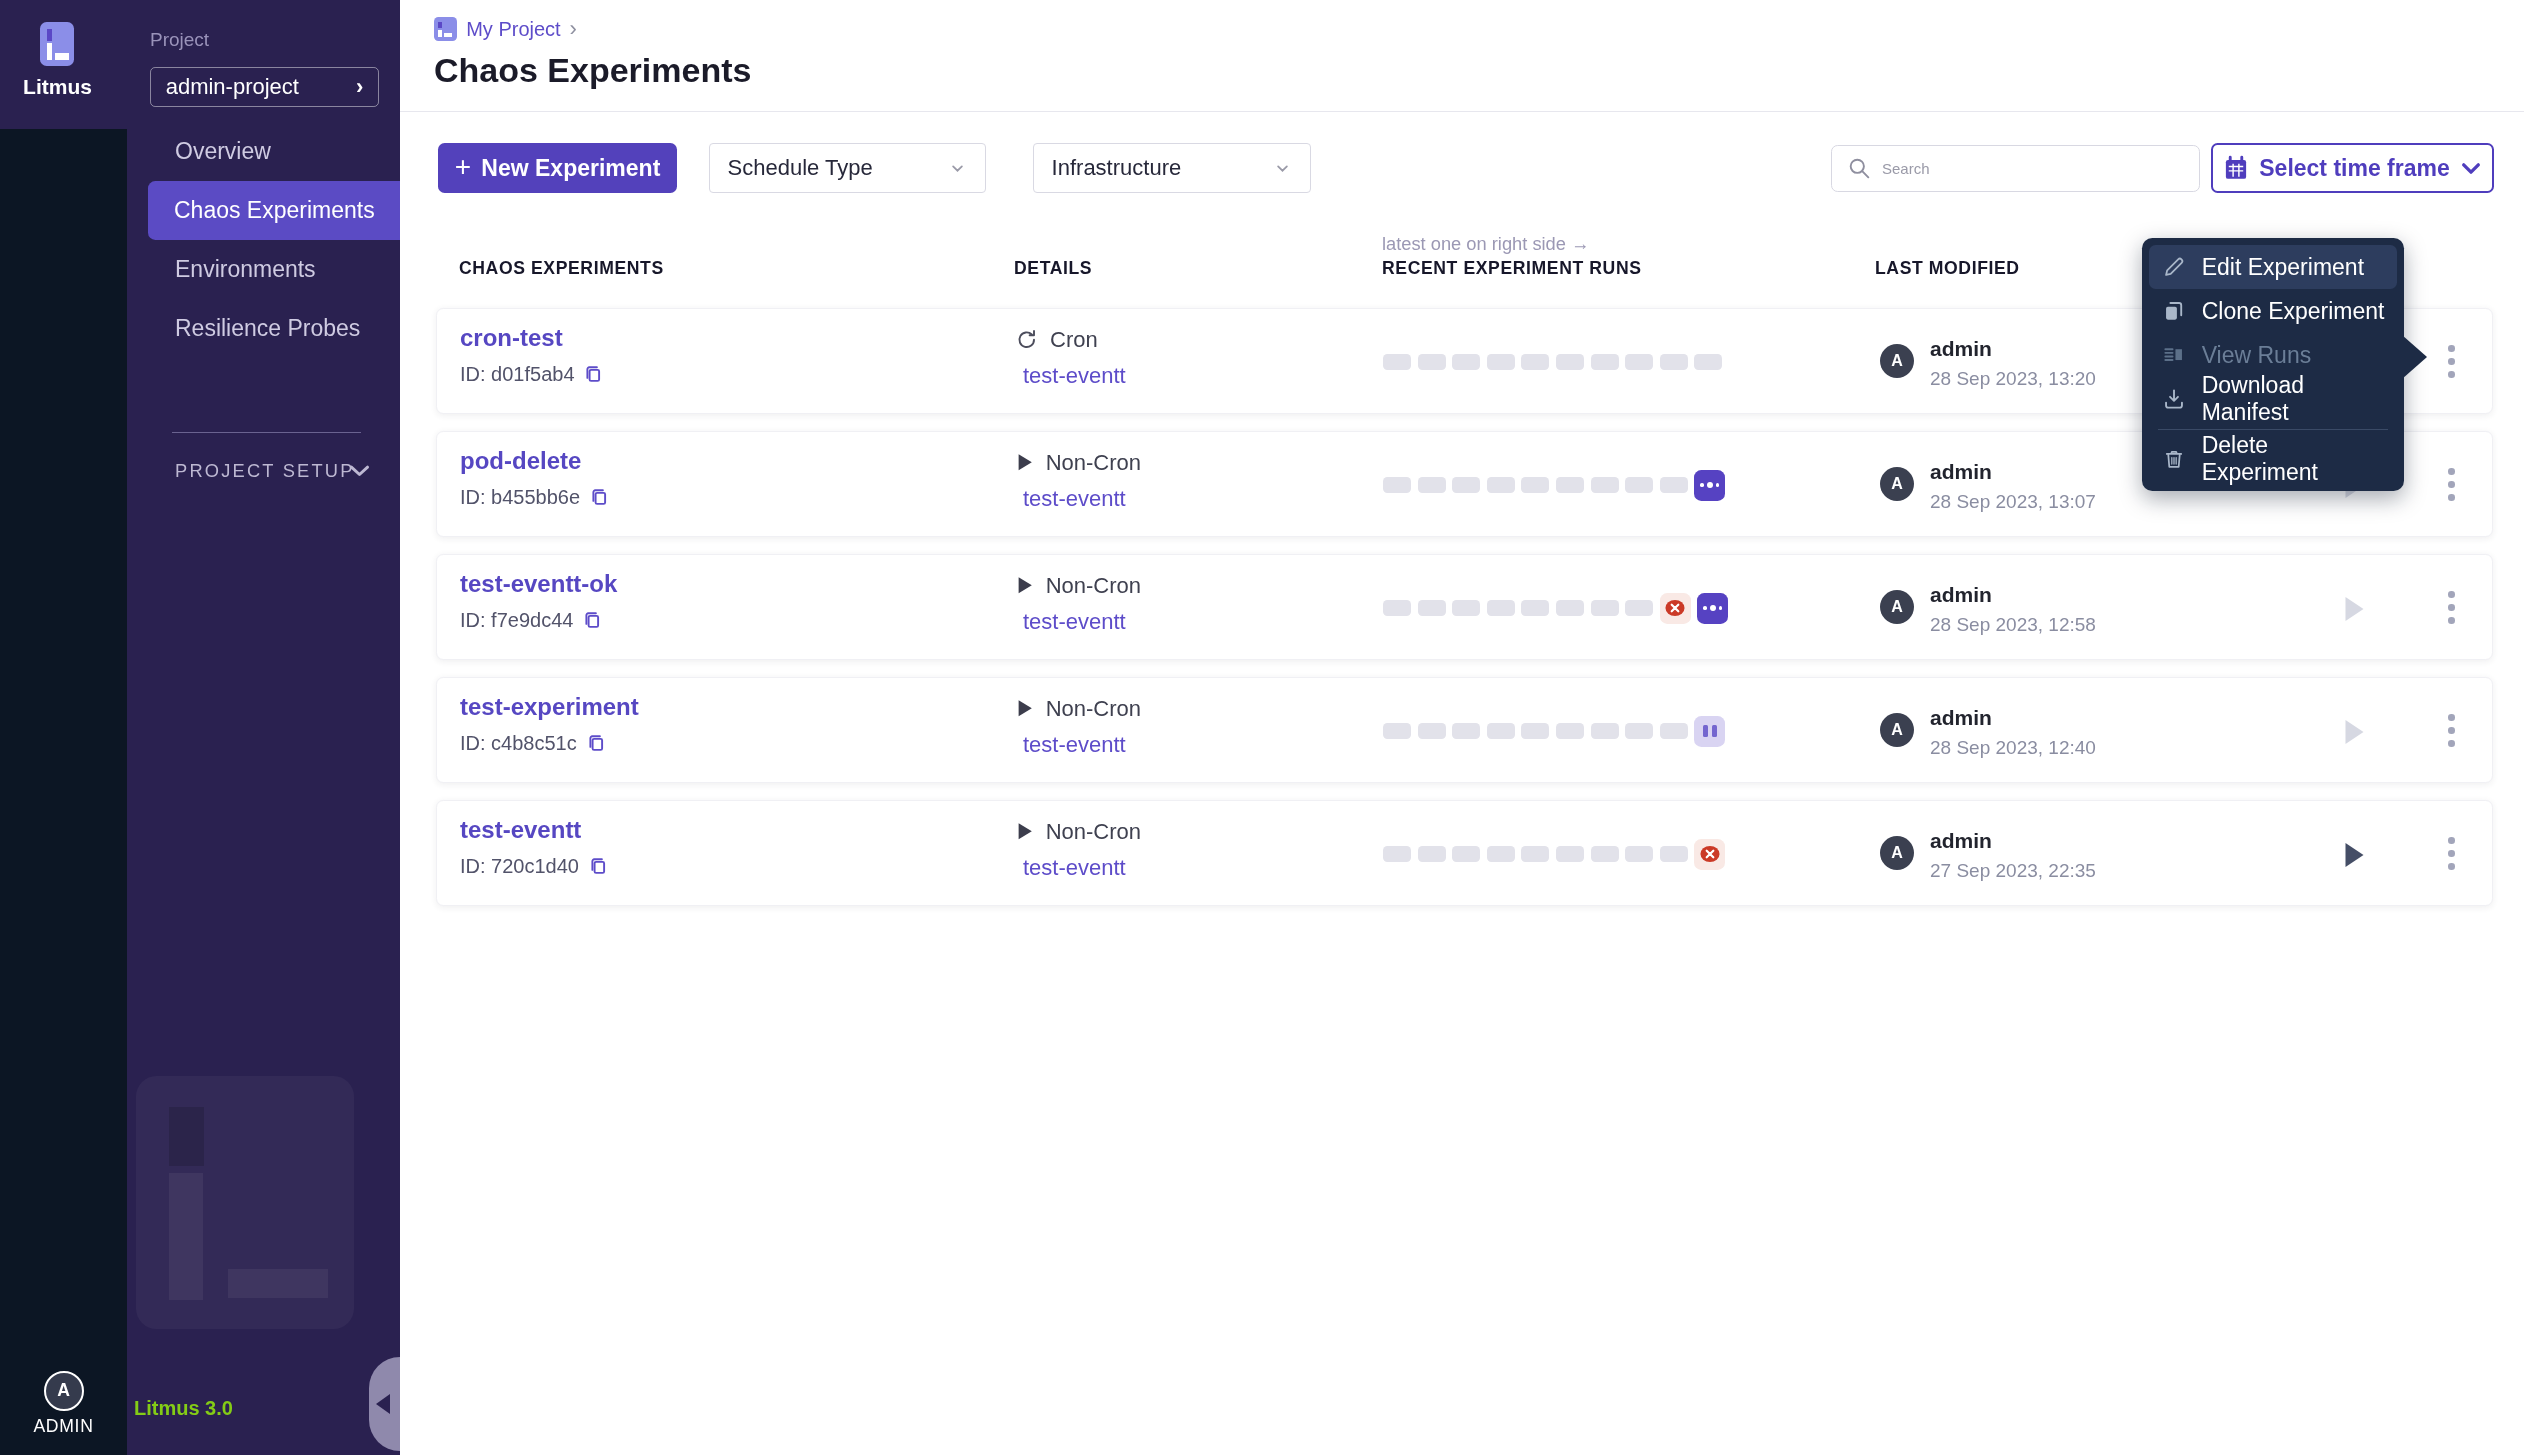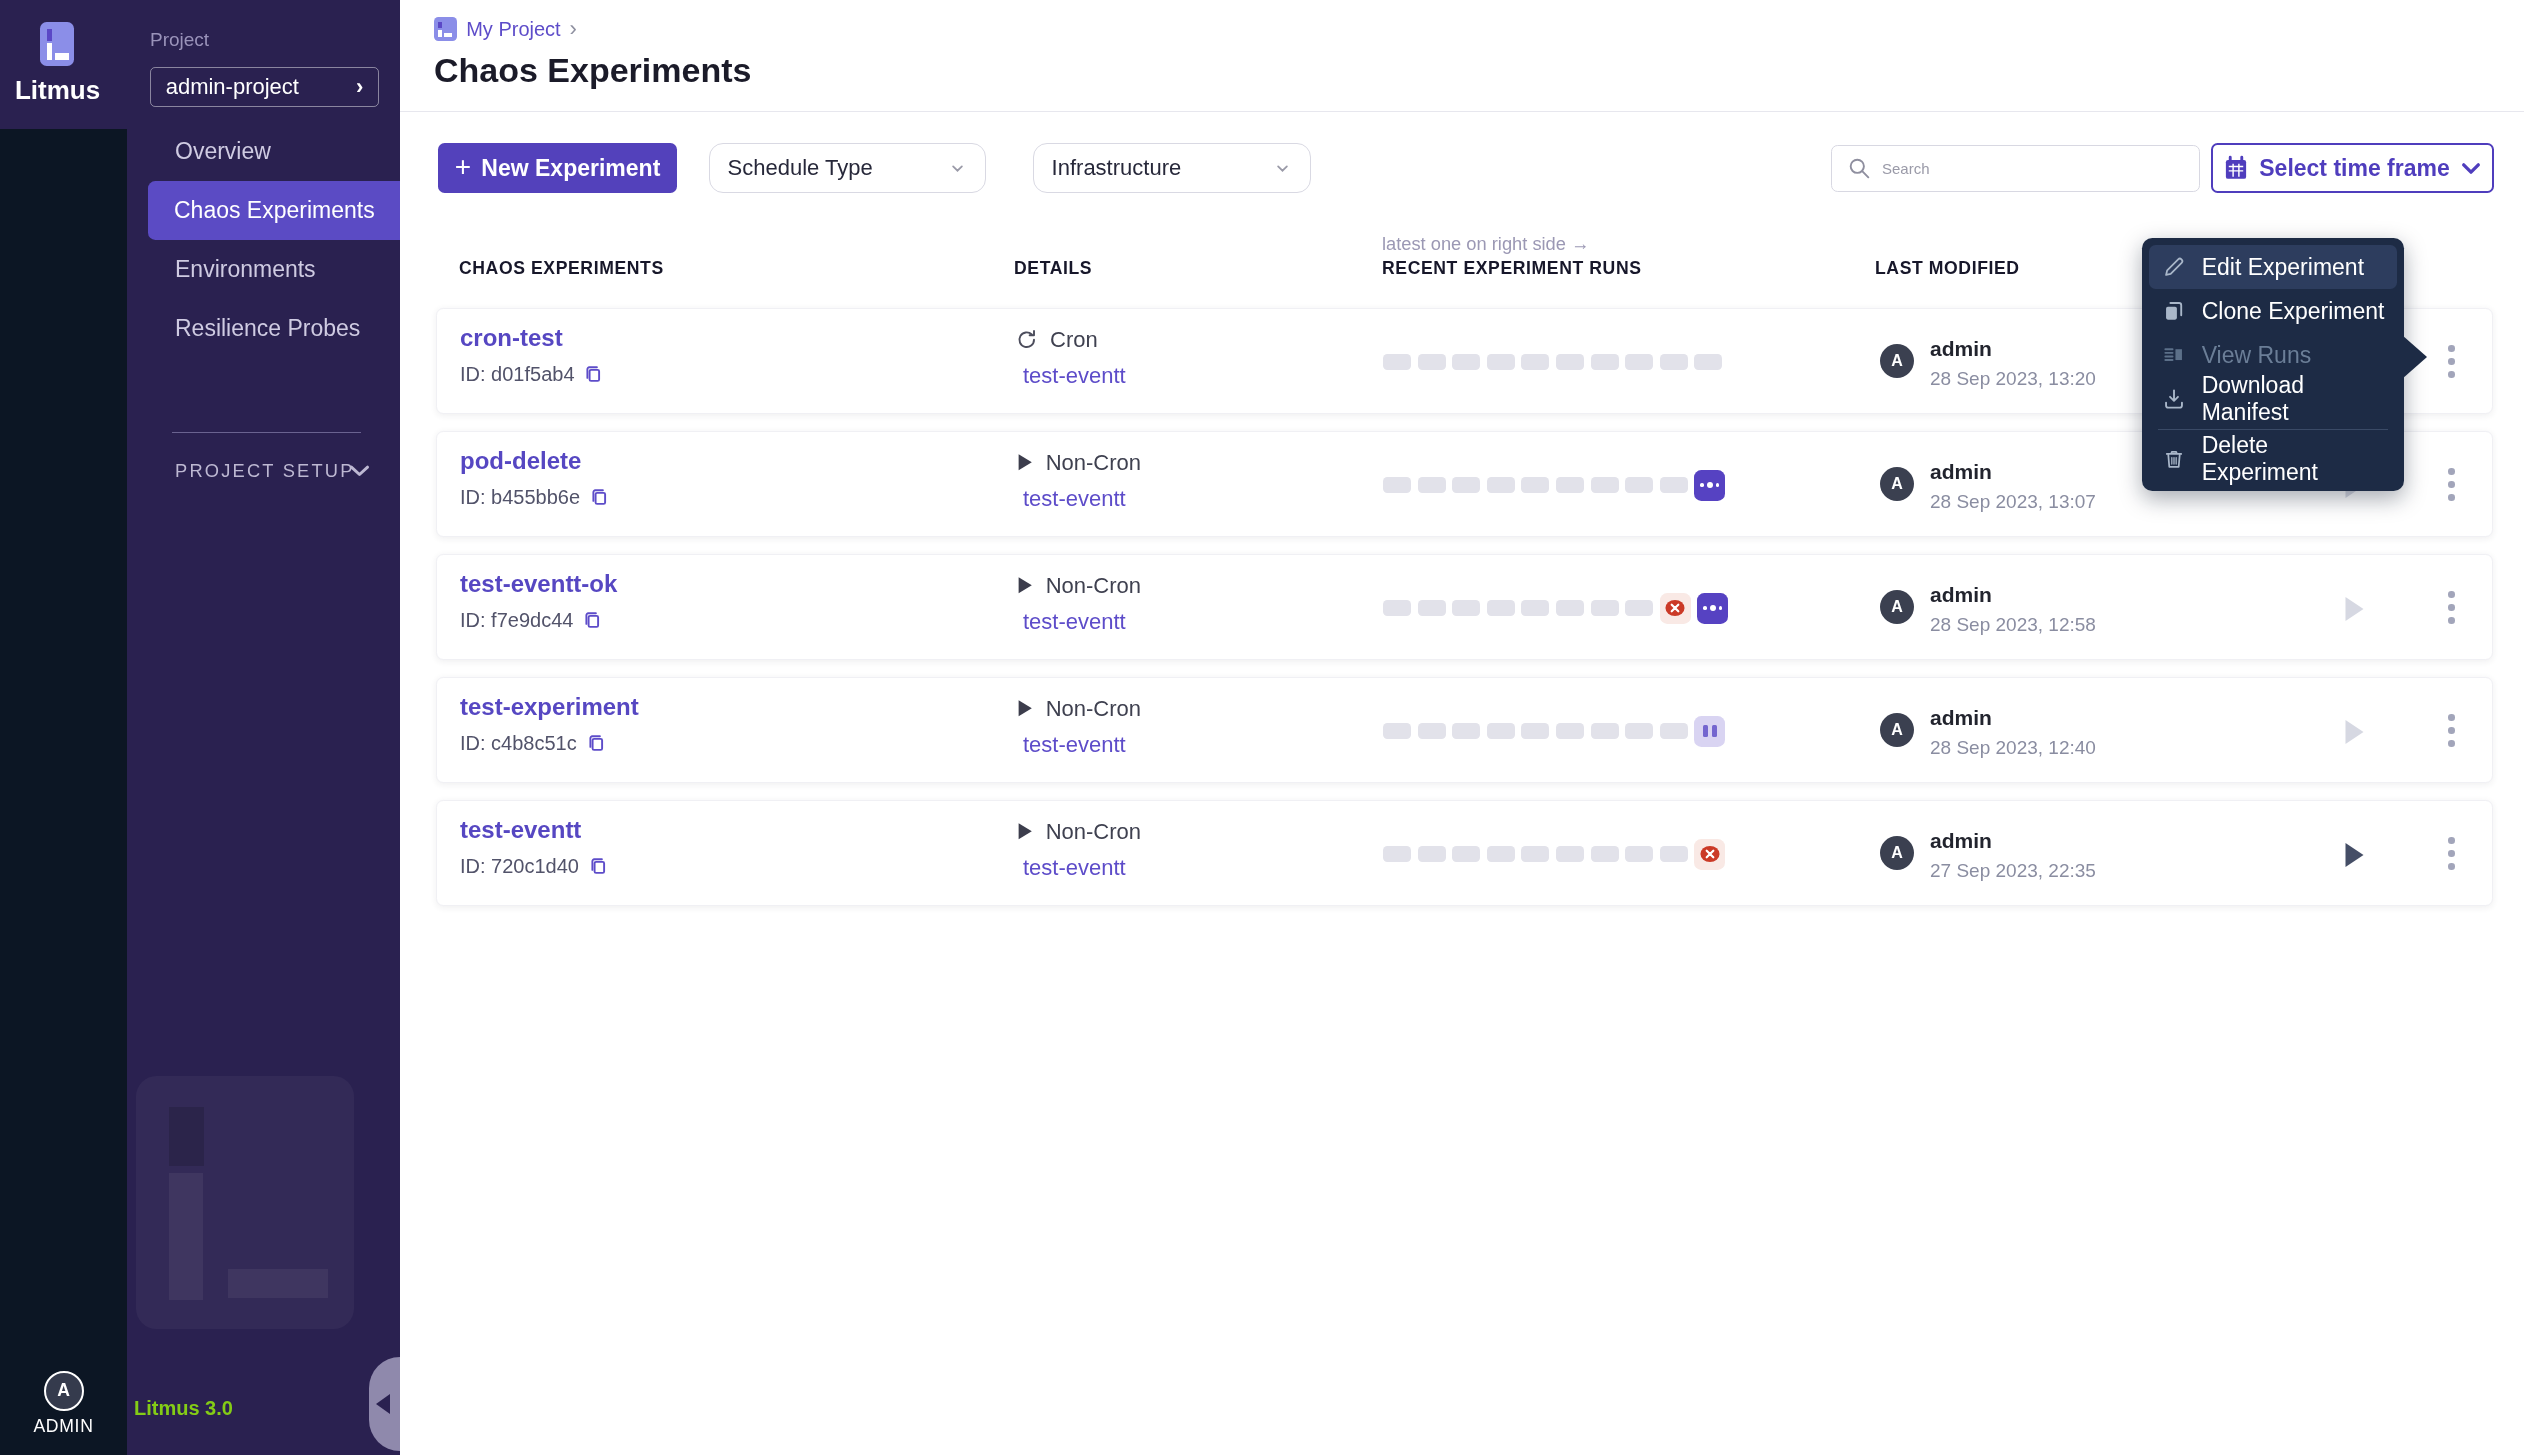--- a/index.html
+++ b/index.html
@@ -6,21 +6,21 @@
   html,body { width:2525px; height:1455px; overflow:hidden; background:#fff;
     font-family:"Liberation Sans", sans-serif; }
 
   
   .rail { position:absolute; left:0; top:0; width:127px; height:1455px; background:#0c1624; z-index:5; }
   .rail-top { position:absolute; left:0; top:0; width:127px; height:129px; background:#2a2150; }
   .logo-box { position:absolute; left:40px; top:22px; width:34px; height:44px; background:#8b8ee8; border-radius:6.6px; }
   .logo-box .tick { position:absolute; left:6.6px; top:6.6px; width:5.9px; height:12.5px; background:#5b48c6; }
   .logo-box .stem { position:absolute; left:6.6px; top:21px; width:5.9px; height:17px; background:#fff; }
   .logo-box .foot { position:absolute; left:14.7px; top:31px; width:14px; height:6.6px; background:#fff; }
-  .brand-name { position:absolute; left:0; top:75px; width:115px; text-align:center; color:#fff; font-size:26px; font-weight:700; }
+  .brand-name { position:absolute; left:0; top:75px; width:115px; text-align:center; color:#fff; font-size:21px; font-weight:700; }
   .rail-user { position:absolute; left:0; bottom:17.6px; width:127px; text-align:center; }
   .rail-avatar { width:40px; height:40px; border-radius:50%; background:#353b4d; border:2.9px solid #fff; color:#fff;
     font-size:17.6px; font-weight:700; display:inline-flex; align-items:center; justify-content:center; }
   .rail-role { margin-top:5.9px; color:#fff; font-size:17.6px; letter-spacing:0.7px; }
 
   
   .sidebar { position:absolute; left:127px; top:0; width:273px; height:1455px; background:#2a2150; z-index:4; }
   .proj-label { position:absolute; left:23px; top:29px; font-size:19px; color:#9a93ba; }
   .proj-select { position:absolute; left:23px; top:57px; width:229px; height:40px; border:0.7px solid rgba(255,255,255,.45);
     border-radius:5.1px; display:flex; align-items:center; padding:0 14.7px; color:#fff; font-size:22px;margin-top:10px; }
@@ -52,21 +52,21 @@
   .mini-logo .c { left:9.5px; top:16px; width:8px; height:3.7px; }
   .crumb-link { color:#5d4cc9; font-size:20px; }
   .crumb-sep { color:#8e90a0; font-size:22px; }
   .page-title { position:absolute; left:35px; top:51px; font-size:34px; font-weight:700; color:#1b1b29; }
 
   
   .toolbar { position:absolute; left:0; top:143px; width:100%; height:50px; }
   .btn-new { position:absolute; left:39px; top:0; width:239px; height:50px; background:#5341bb; border:none; border-radius:6.6px;
     color:#fff; font-size:23px; font-weight:600; display:flex; align-items:center; justify-content:center; gap:10.3px; cursor:pointer; }
   .btn-new .plus { font-size:28px; font-weight:400; line-height:1; margin-top:-2.9px; }
-  .select { position:absolute; top:0; height:50px; background:#fff; border:0.7px solid #d9d9e3; border-radius:14px;
+  .select { position:absolute; top:0; height:50px; background:#fff; border:0.7px solid #d9d9e3; border-radius:4px;
     display:flex; align-items:center; padding:0 17.6px; font-size:22px; color:#27283a; cursor:pointer; }
   .select .chev { margin-left:auto; }
   .sel-schedule { left:310px; width:277px; }
   .sel-infra { left:618px; width:278px;margin-left:16px; }
   .search-box { position:absolute; left:1432px; top:1.5px; width:369px; height:47px; border:0.7px solid #d8d8e2; border-radius:6.6px;
     display:flex; align-items:center; padding:0 14.7px; gap:10.3px; background:#fff; }
   .search-box input { border:none; outline:none; font-size:15px; color:#3a3b4a; width:100%; font-family:inherit; }
   .search-box input::placeholder { color:#9a9aa8; }
   .btn-timeframe { position:absolute; left:1812px; top:0; width:283px; height:50px; background:#fff; border:2.2px solid #4f3dbd;
     border-radius:6.6px; color:#4f3dbd; font-size:23px; font-weight:700; display:flex; align-items:center; justify-content:center; gap:10.3px; cursor:pointer; }

